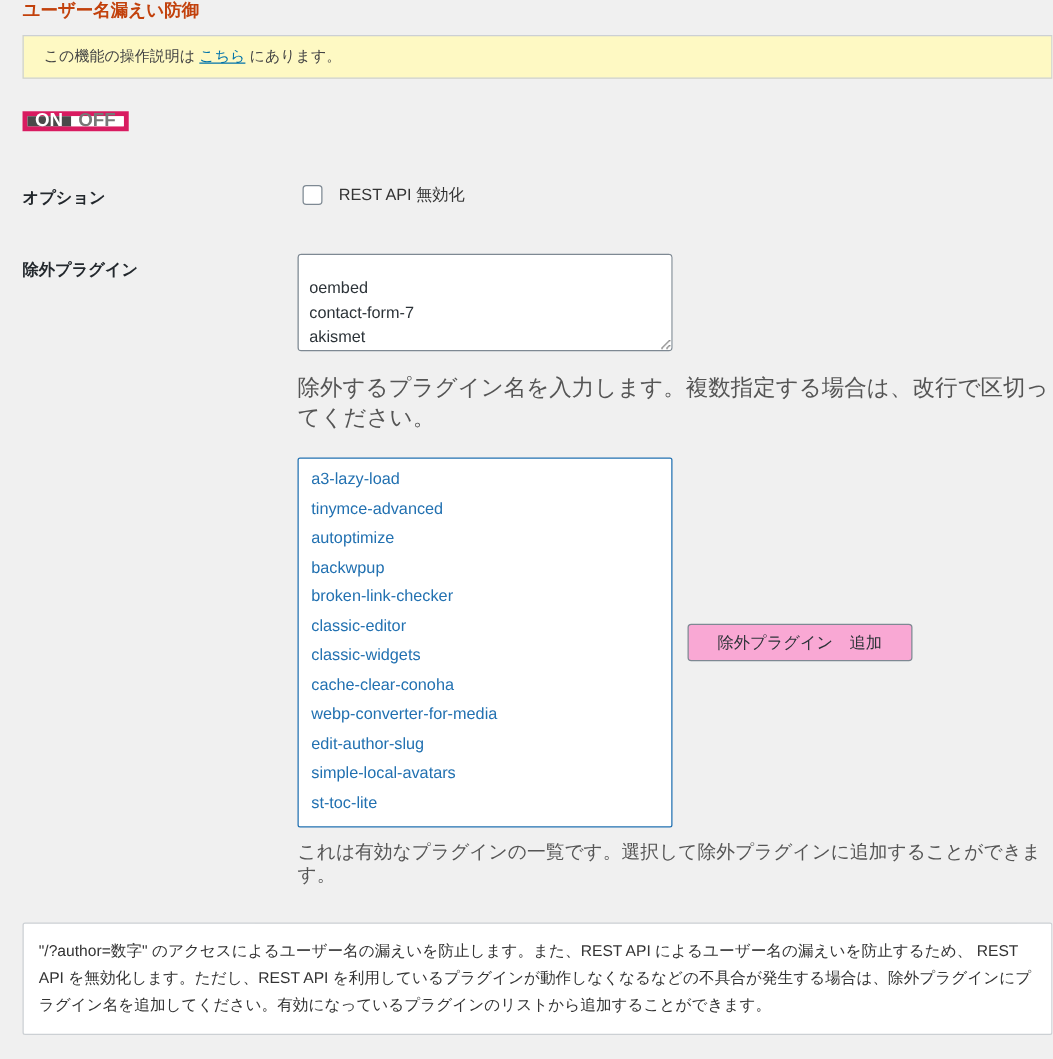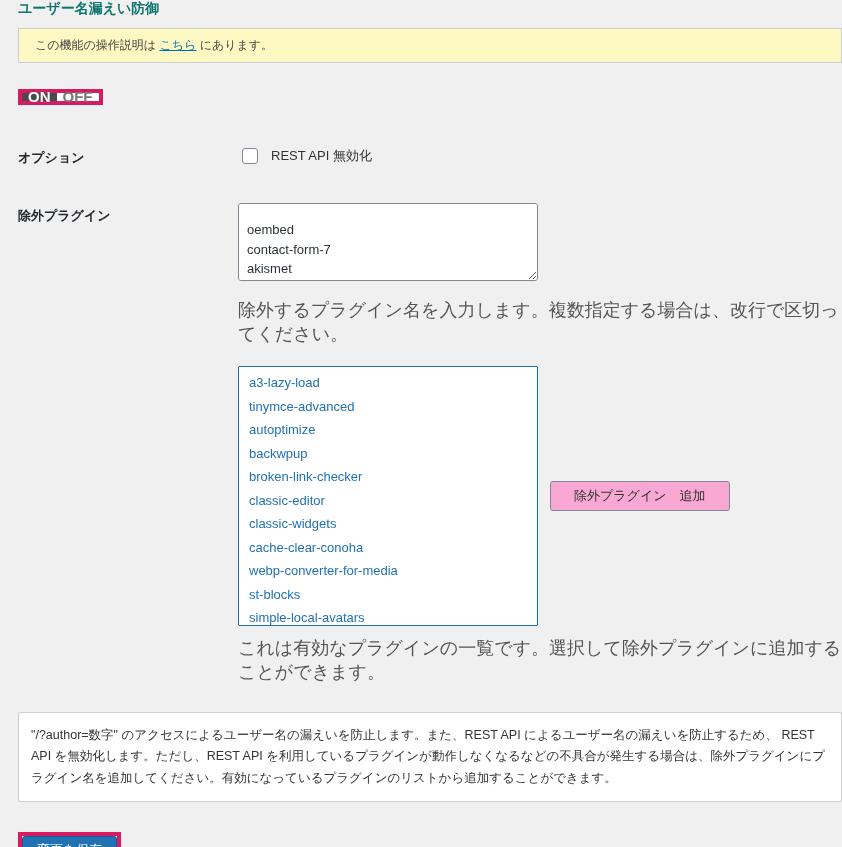--- a/index.html
+++ b/index.html
@@ -12,21 +12,21 @@
     color: #23282d;
     width: 842px;
   }
   .page {
     padding: 0 0 30px 18px;
   }
   h2.page-title {
     font-size: 14px;
     font-weight: bold;
     margin: 0 0 10px 0;
-    color: #0f766e;
+    color: #c2410c;
   }
   .help-box {
     background: #fef9c3;
     border: 1px solid #ccd0d4;
     padding: 8px 16px;
     font-size: 12px;
     color: #444;
     margin-bottom: 26px;
   }
   .help-box a { color: #0073aa; }
@@ -107,21 +107,21 @@
   }
 
   .plugins-row {
     display:flex;
     align-items:center;
     gap: 12px;
     margin-top: 20px;
   }
   .plugin-list {
     width: 300px;
-    height: 260px;
+    height: 296px;
     border: 1px solid #2271b1;
     border-radius: 2px;
     overflow-y: scroll;
     background: #fff;
     padding: 4px 0;
   }
   .plugin-list .item {
     padding: 2px 10px;
     font-size: 13px;
     color: #2271b1;
@@ -132,21 +132,21 @@
     background:#f9a8d4;
     border:1px solid #7e8993;
     border-radius:3px;
     padding:5px 23px;
     font-size:13px;
     color:#2c3338;
     cursor:pointer;
   }
   .plugin-hint {
     margin-top:10px;
-    font-size:18px;
+    font-size:15px;
     color:#555;
     font-family:Liberation Serif, serif;
   }
 
   .desc-box {
     background:#fff;
     border:1px solid #ccd0d4;
     border-radius:2px;
     padding: 12px 12px;
     font-size:12.5px;
@@ -216,21 +216,21 @@
         <div class="plugin-list" id="plugin-list">
             <div class="item">a3-lazy-load</div>
             <div class="item">tinymce-advanced</div>
             <div class="item">autoptimize</div>
             <div class="item">backwpup</div>
             <div class="item">broken-link-checker</div>
             <div class="item">classic-editor</div>
             <div class="item">classic-widgets</div>
             <div class="item">cache-clear-conoha</div>
             <div class="item">webp-converter-for-media</div>
-            <div class="item">st-blocks</div>
+            <div class="item">edit-author-slug</div>
             <div class="item">simple-local-avatars</div>
             <div class="item">st-toc-lite</div>
           </div>
         <button class="add-btn">除外プラグイン　追加</button>
       </div>
       <div class="plugin-hint">これは有効なプラグインの一覧です。選択して除外プラグインに追加することができます。</div>
     </div>
   </div>
 
   <div class="desc-box">"/?author=数字" のアクセスによるユーザー名の漏えいを防止します。また、REST API によるユーザー名の漏えいを防止するため、 REST API を無効化します。ただし、REST API を利用しているプラグインが動作しなくなるなどの不具合が発生する場合は、除外プラグインにプラグイン名を追加してください。有効になっているプラグインのリストから追加することができます。</div>

